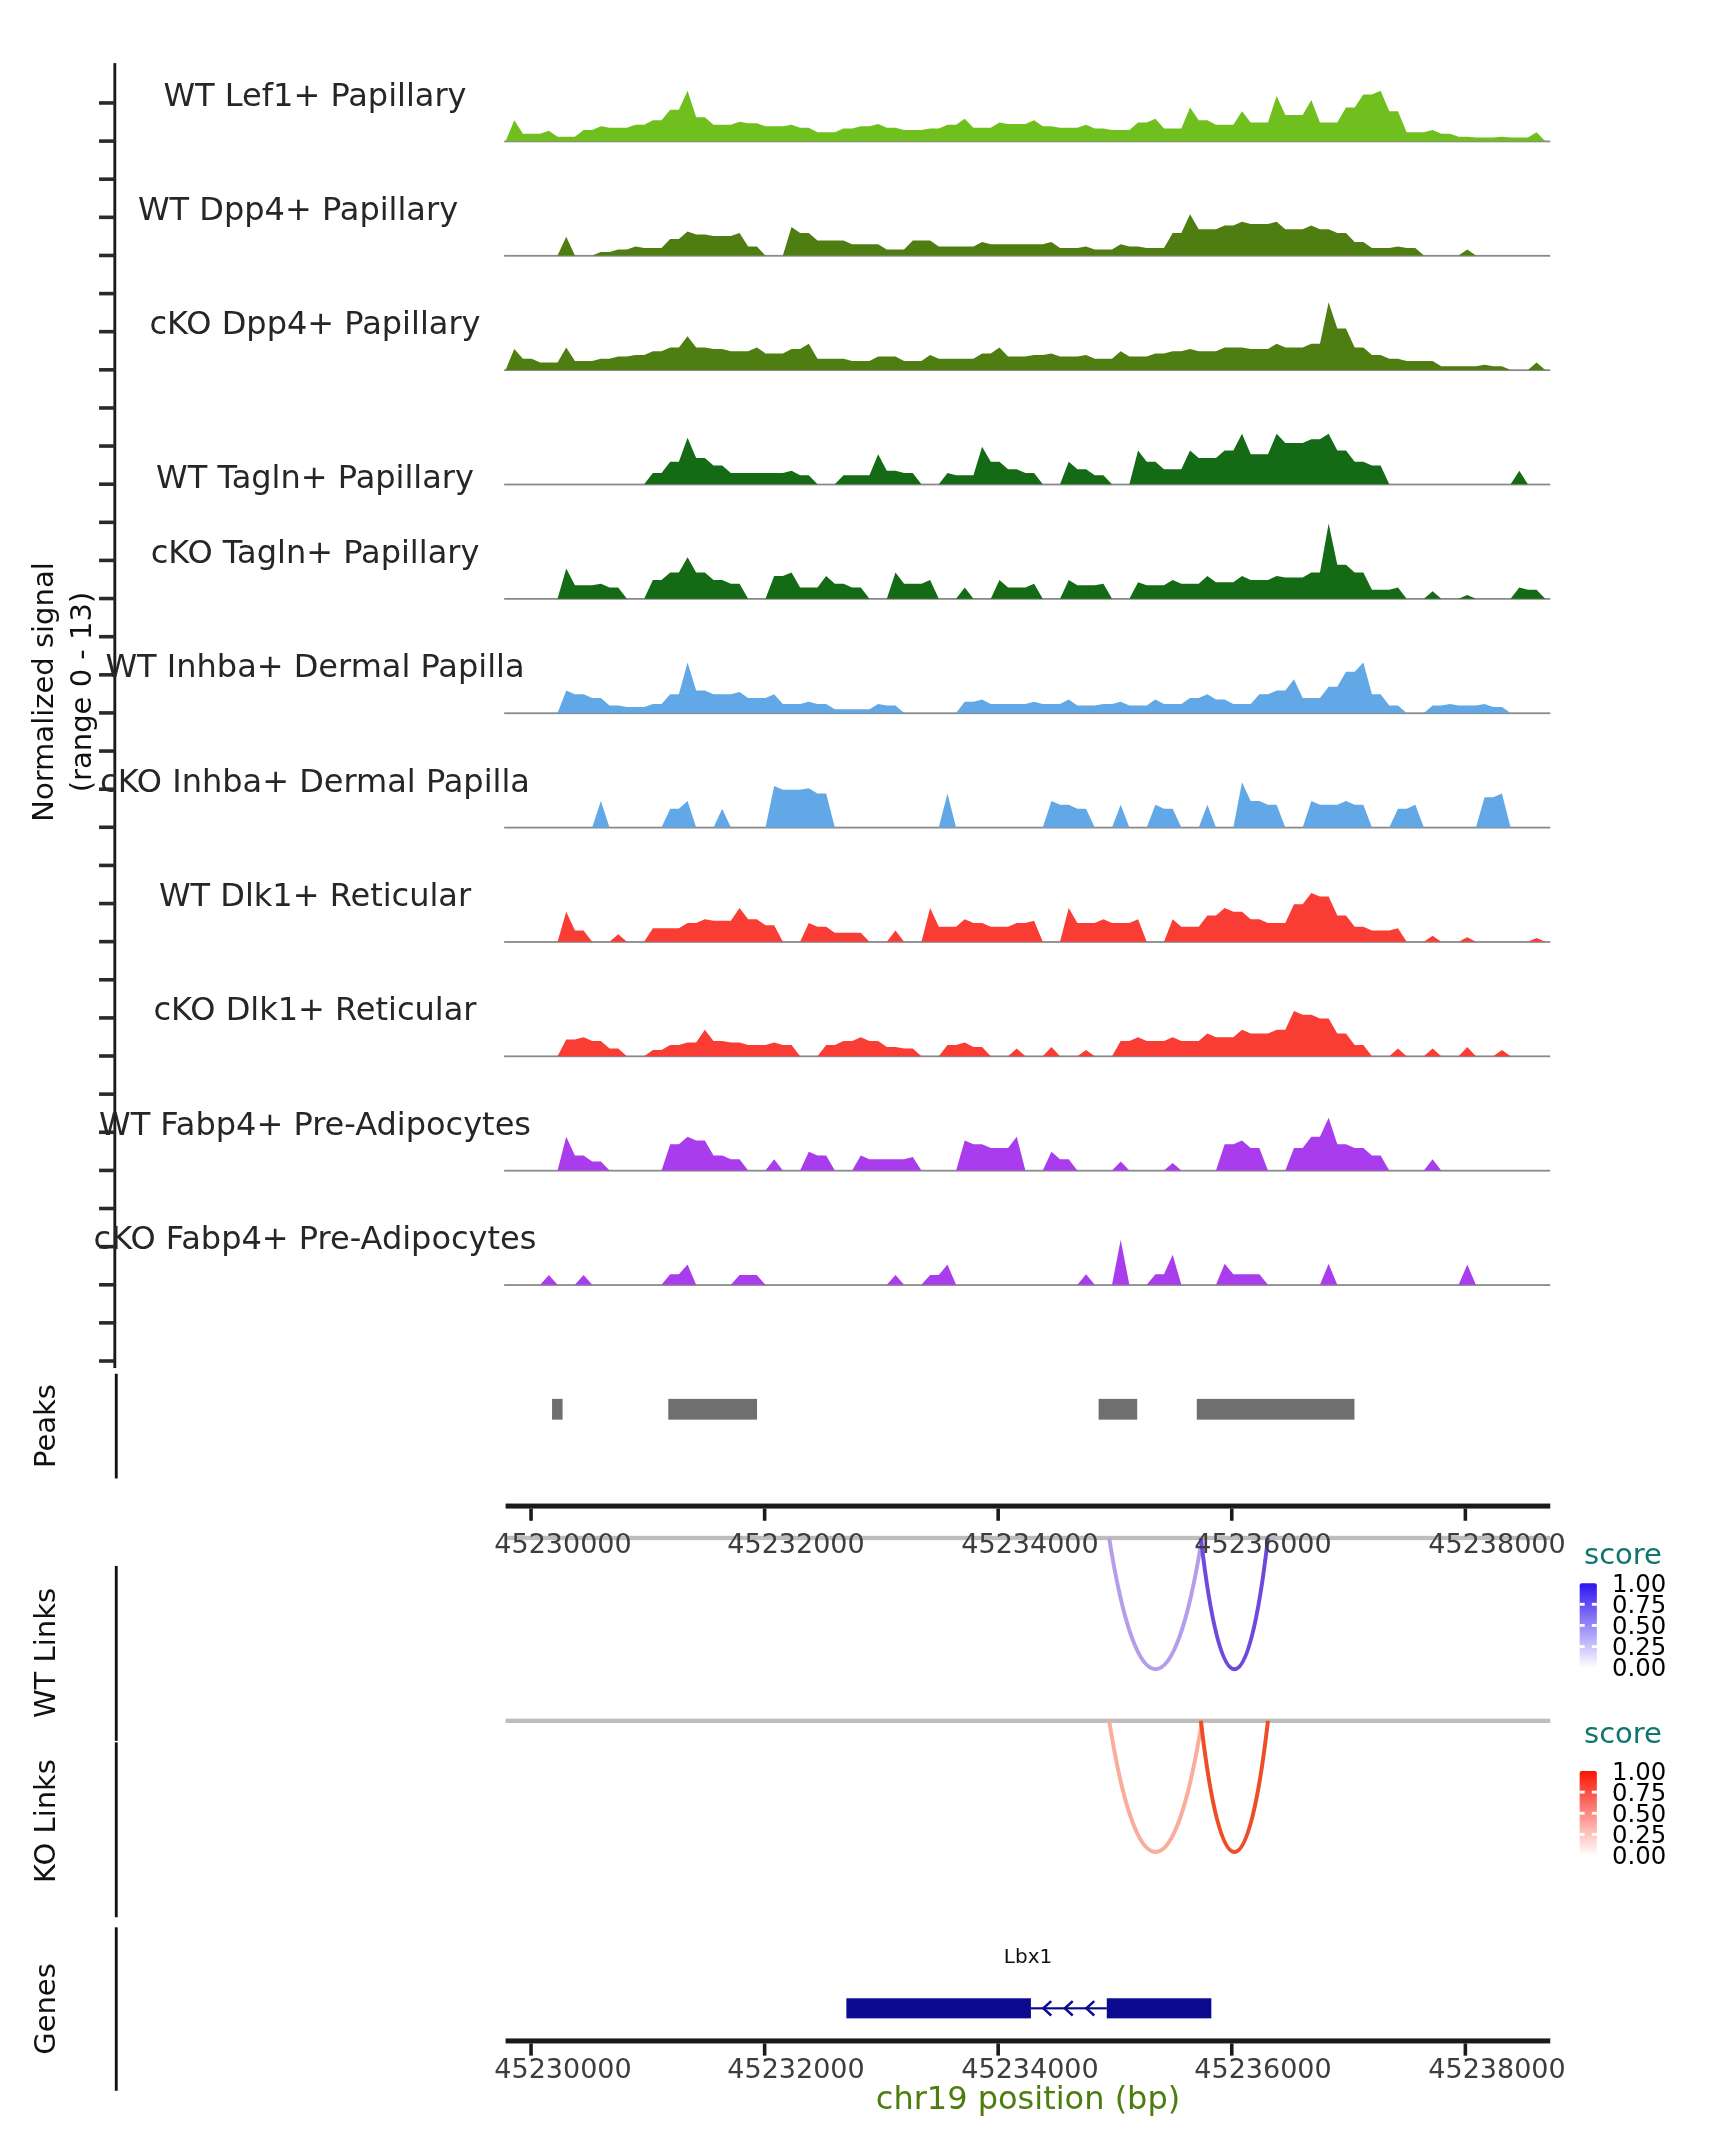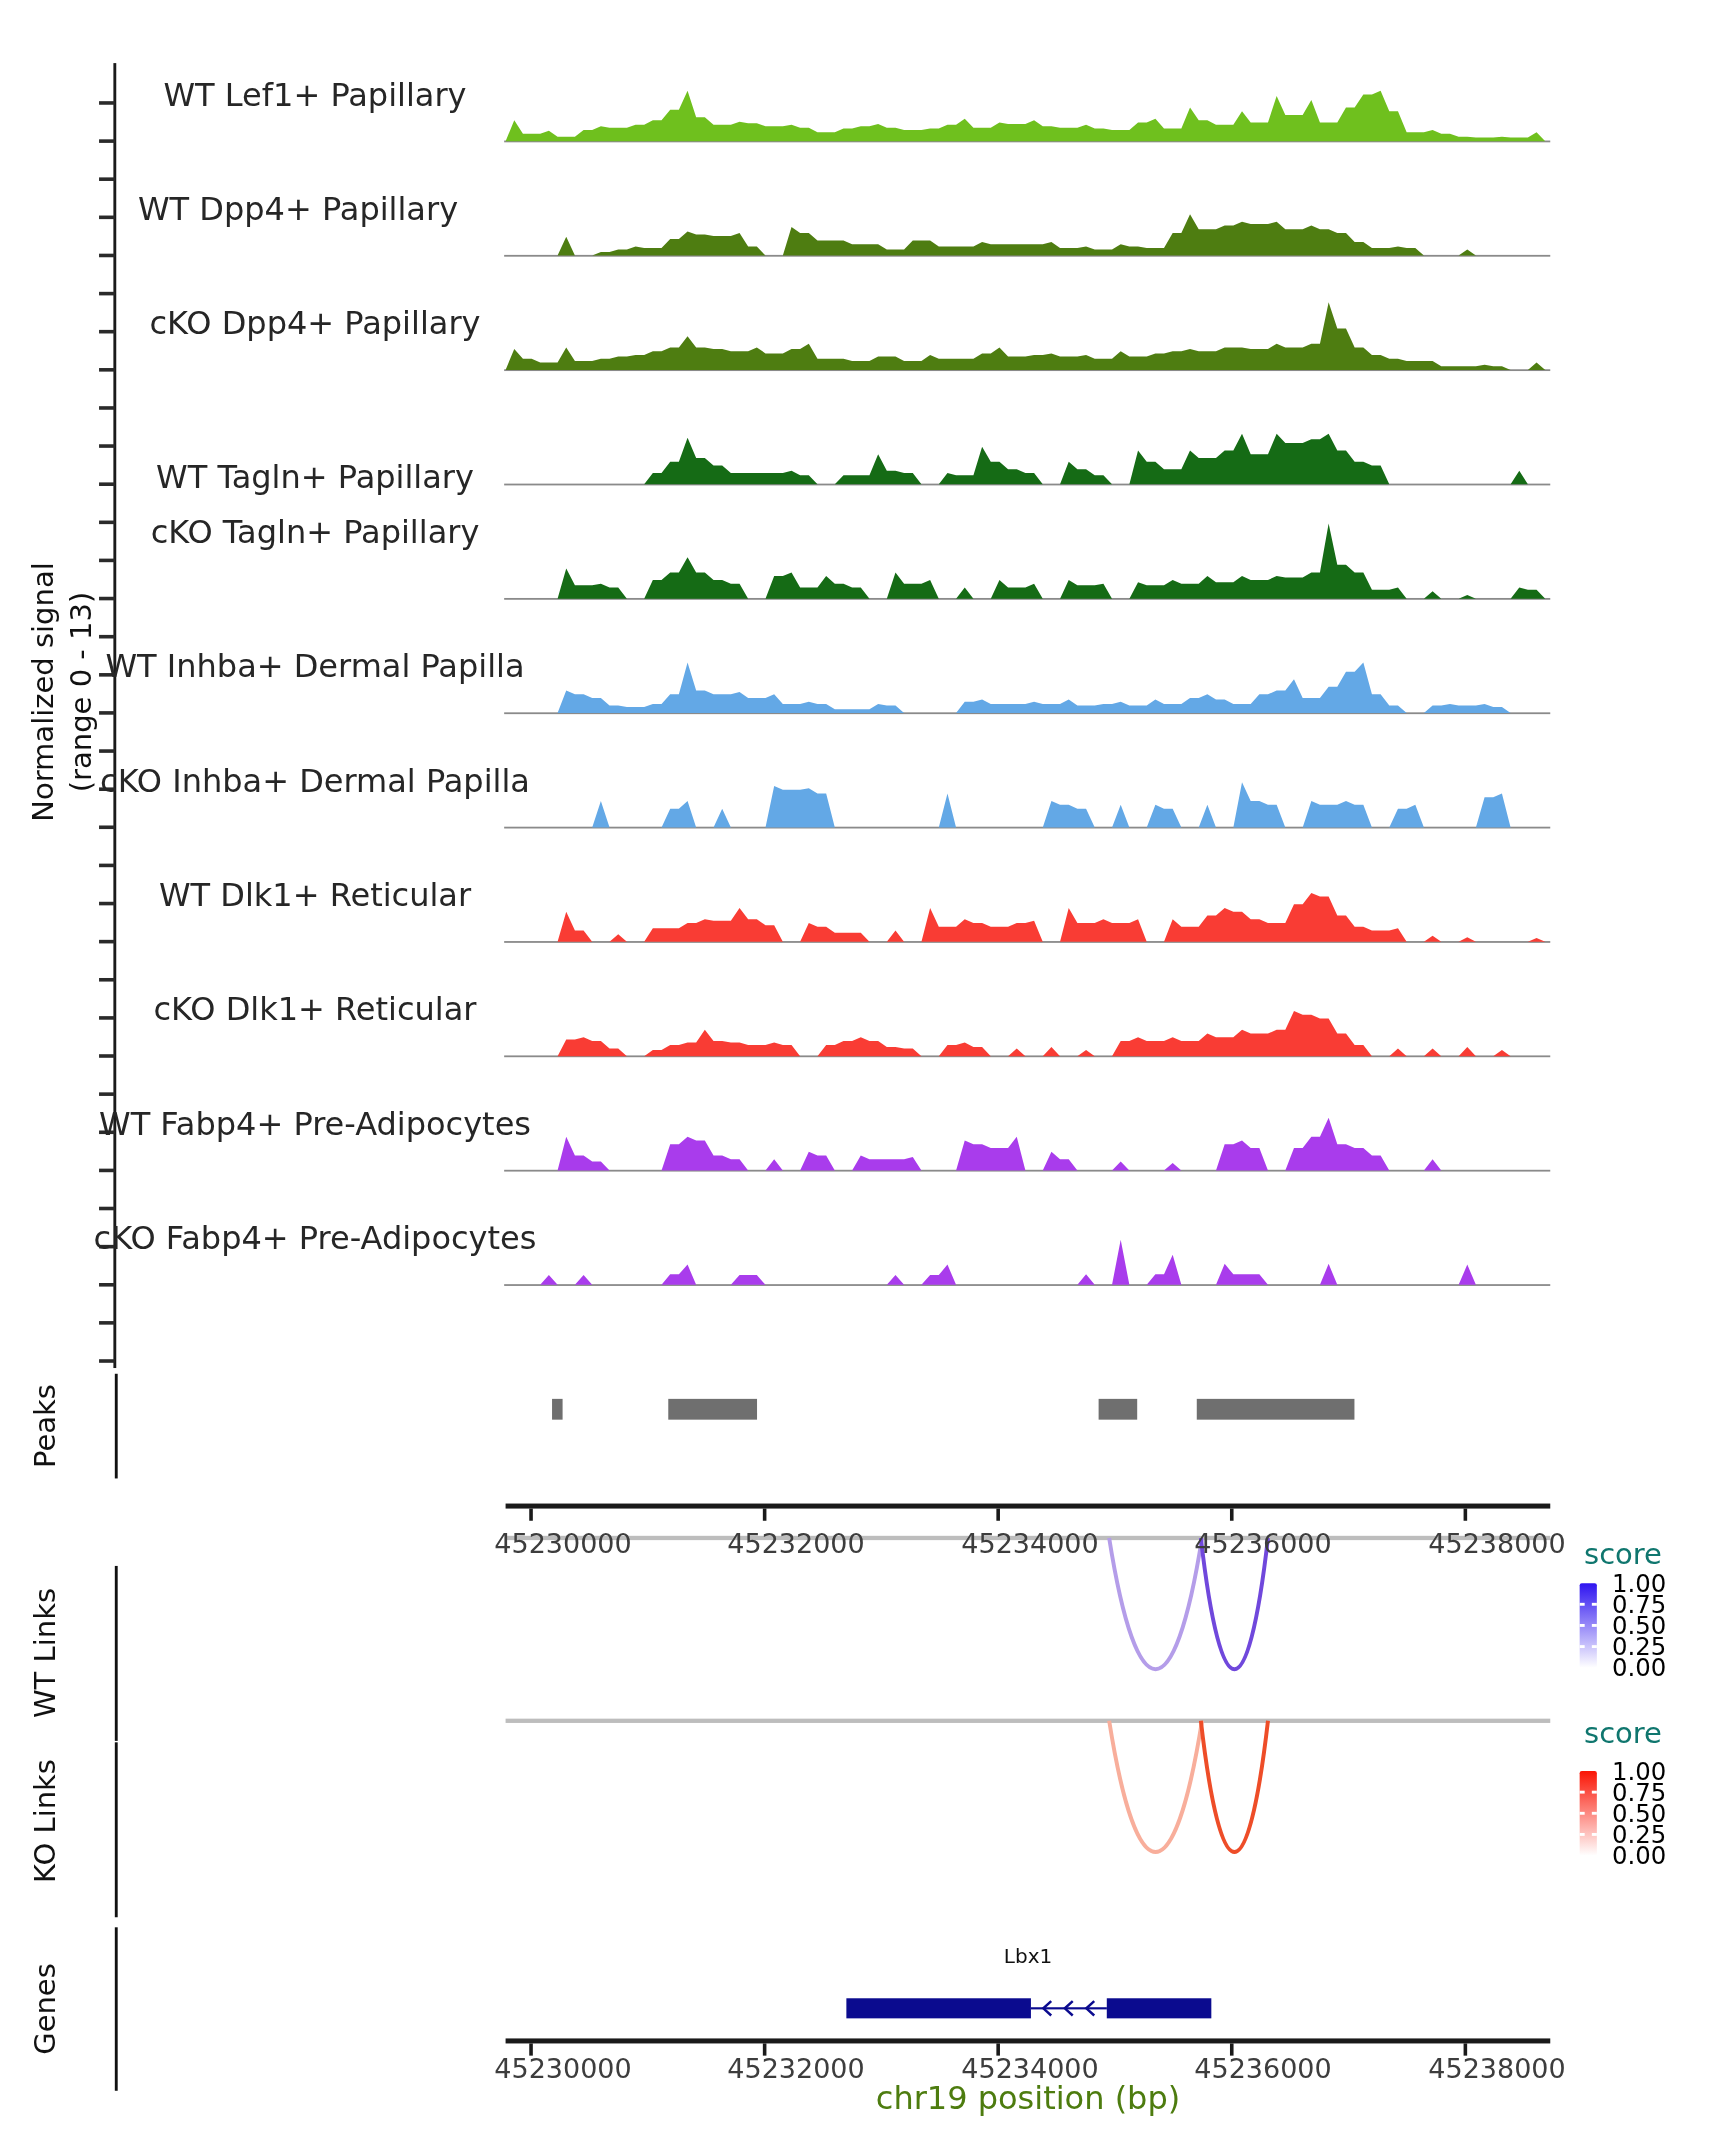--- a/index.html
+++ b/index.html
@@ -146,21 +146,21 @@
 <div class="rot sectionlabel" style="left:45px;top:2009px;">Genes</div>
 <div class="gtext legendtitle" style="left:1623px;top:1554px;">score</div>
 <div class="gtext legendtitle" style="left:1623px;top:1733px;">score</div>
 <div class="gtext genelabel" style="left:1028px;top:1956px;">Lbx1</div>
 <div class="gtext xlabel" style="left:1028px;top:2098px;">chr19 position (bp)</div>
 <div id="gen-labels">
     <div class="gtext tracklabel" style="left: 315px; top: 95px;">WT Lef1+ Papillary</div>
     <div class="gtext tracklabel" style="left: 298px; top: 209px;">WT Dpp4+ Papillary</div>
     <div class="gtext tracklabel" style="left: 315px; top: 323px;">cKO Dpp4+ Papillary</div>
     <div class="gtext tracklabel" style="left: 315px; top: 438px; margin-top: 39px;">WT Tagln+ Papillary</div>
-    <div class="gtext tracklabel" style="left: 315px; top: 532px;">cKO Tagln+ Papillary</div>
+    <div class="gtext tracklabel" style="left: 315px; top: 552px;">cKO Tagln+ Papillary</div>
     <div class="gtext tracklabel" style="left: 315px; top: 666px;">WT Inhba+ Dermal Papilla</div>
     <div class="gtext tracklabel" style="left: 315px; top: 781px;">cKO Inhba+ Dermal Papilla</div>
     <div class="gtext tracklabel" style="left: 315px; top: 895px;">WT Dlk1+ Reticular</div>
     <div class="gtext tracklabel" style="left: 315px; top: 1009px;">cKO Dlk1+ Reticular</div>
     <div class="gtext tracklabel" style="left: 315px; top: 1124px;">WT Fabp4+ Pre-Adipocytes</div>
     <div class="gtext tracklabel" style="left: 315px; top: 1238px;">cKO Fabp4+ Pre-Adipocytes</div>
     <div class="gtext ticklabel" style="left: 531px; top: 1543px;">45230000</div>
     <div class="gtext ticklabel" style="left: 764px; top: 1543px;">45232000</div>
     <div class="gtext ticklabel" style="left: 998px; top: 1543px;">45234000</div>
     <div class="gtext ticklabel" style="left: 1231px; top: 1543px;">45236000</div>

